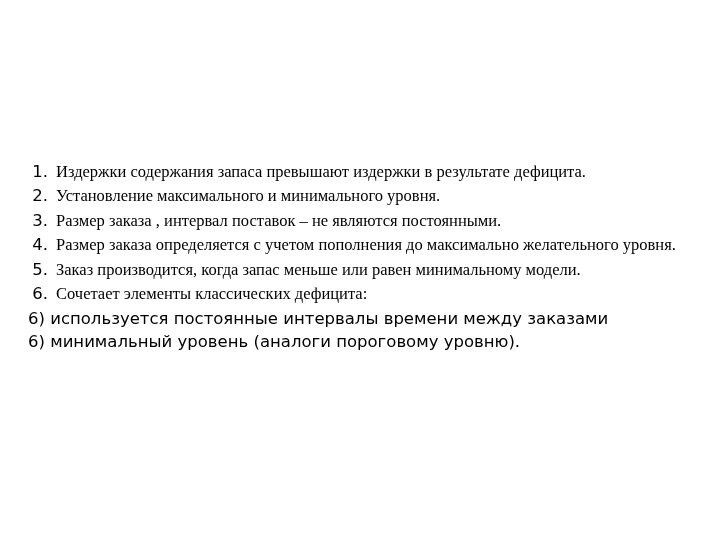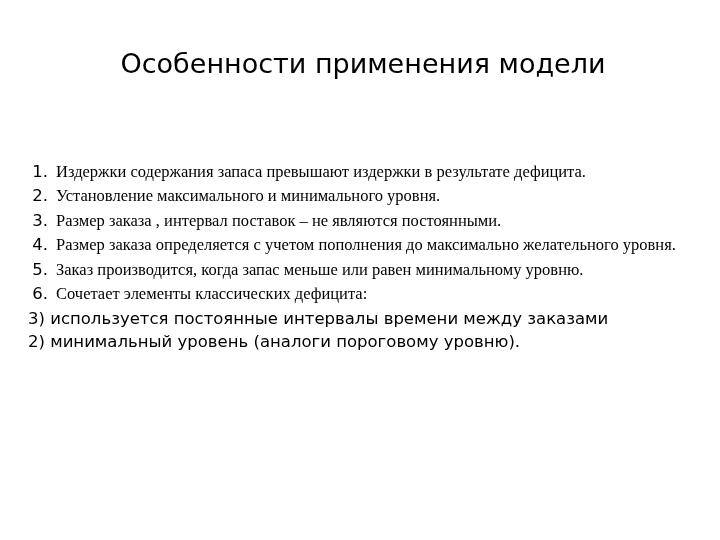--- a/index.html
+++ b/index.html
@@ -68,21 +68,20 @@
     color: #000000;
     margin: 0;
     padding-left: 0px;
   }
 </style>
 </head>
 <body>
 
 <div class="slide">
 
-  <div class="slide-title">Особенности применения модели</div>
 
   <div class="body-block">
     <ul class="num-list">
       <li class="num-item">
         <span class="marker">1.</span>
         <span class="itext">Издержки  содержания запаса превышают издержки в результате дефицита.</span>
       </li>
       <li class="num-item">
         <span class="marker">2.</span>
         <span class="itext">Установление максимального и минимального уровня.</span>
@@ -90,25 +89,25 @@
       <li class="num-item">
         <span class="marker">3.</span>
         <span class="itext">Размер заказа , интервал поставок – не являются постоянными.</span>
       </li>
       <li class="num-item">
         <span class="marker">4.</span>
         <span class="itext">Размер заказа определяется с учетом пополнения до максимально желательного уровня.</span>
       </li>
       <li class="num-item">
         <span class="marker">5.</span>
-        <span class="itext"> Заказ производится, когда  запас меньше или равен минимальному уровню.</span>
+        <span class="itext"> Заказ производится, когда  запас меньше или равен минимальному модели.</span>
       </li>
       <li class="num-item">
         <span class="marker">6.</span>
         <span class="itext">Сочетает элементы классических дефицита:</span>
       </li>
     </ul>
 
-    <p class="plain-line">3) используется постоянные интервалы времени между заказами</p>
-    <p class="plain-line">2) минимальный уровень (аналоги пороговому уровню).</p>
+    <p class="plain-line">6) используется постоянные интервалы времени между заказами</p>
+    <p class="plain-line">6) минимальный уровень (аналоги пороговому уровню).</p>
   </div>
 
 </div>
 
 </body></html>

